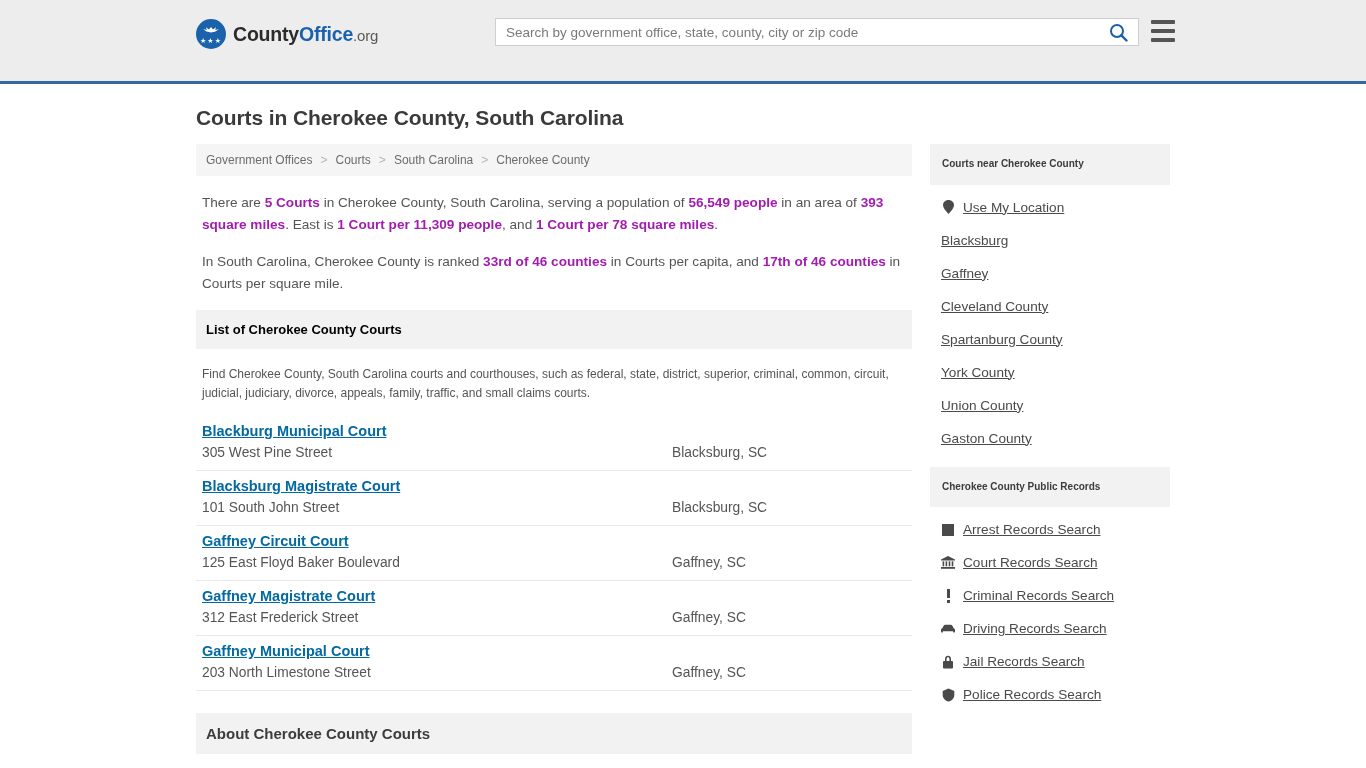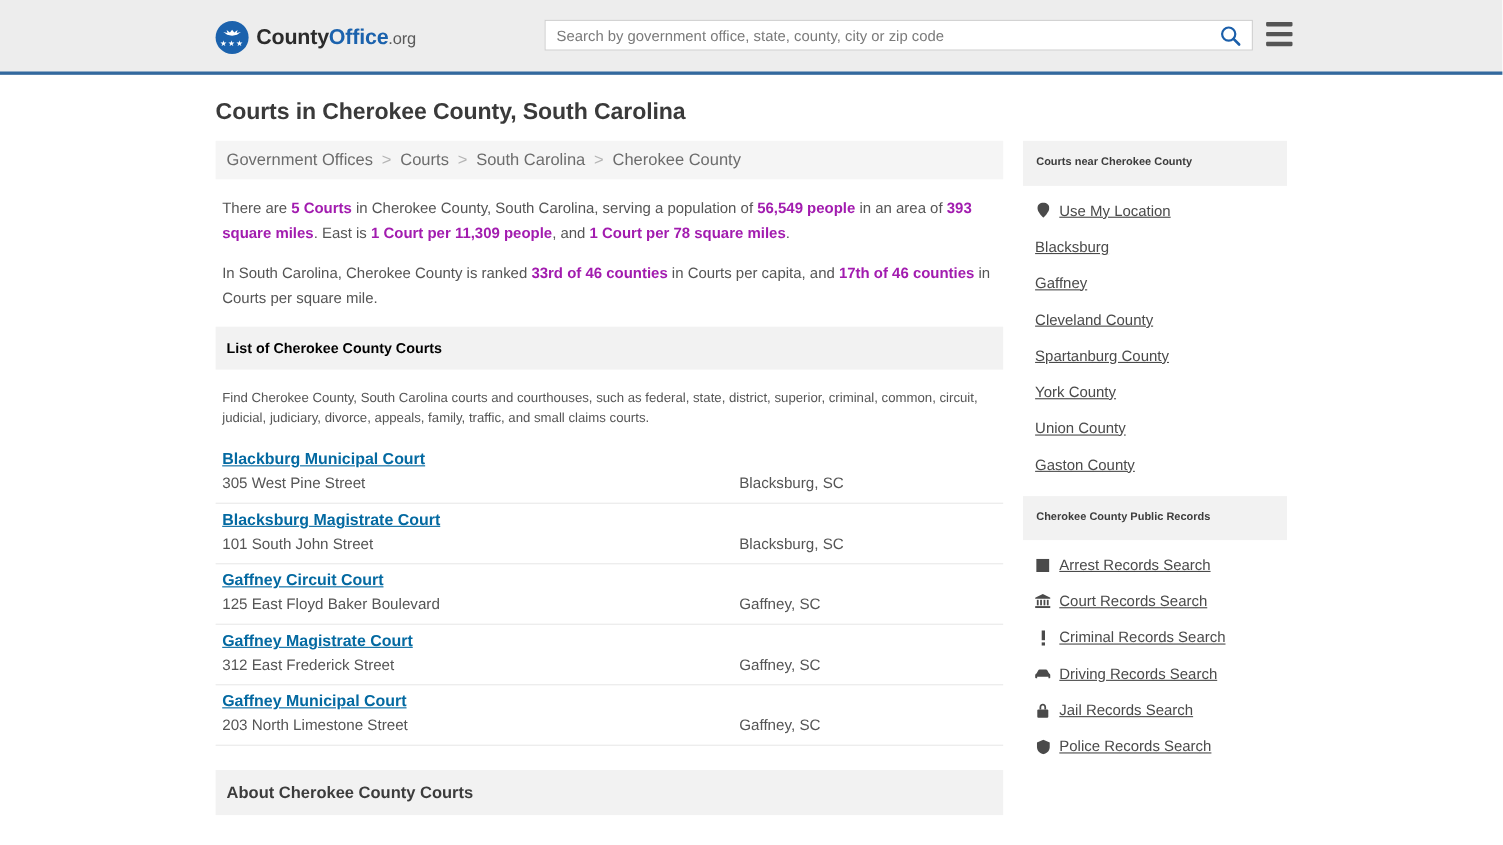--- a/index.html
+++ b/index.html
@@ -7,21 +7,21 @@
     margin: 0; padding: 0;
     width: 1366px; height: 768px;
     overflow: hidden;
     background: #ffffff;
     font-family: "Liberation Sans", sans-serif;
     color: #444444;
   }
 
   
   .site-header {
-    height: 68px;
+    height: 84px;
     background: #ededed;
     border-bottom: 3px solid #33699e;
     display: flex;
     align-items: center;
     position: relative;
   }
   .logo-wrap {
     display: flex;
     align-items: center;
     gap: 7px;
@@ -127,21 +127,21 @@
     font-size: 21px;
     color: #3a3a3a;
     margin: 22px 0 14px 0;
     font-weight: bold;
     letter-spacing: -0.1px;
   }
 
   .breadcrumb {
     background: #f5f5f5;
     padding: 9px 10px;
-    font-size: 15px;
+    font-size: 12px;
     color: #6c6c6c;
     display: flex;
     align-items: flex-start;
     flex-wrap: wrap;
     gap: 2px;
   }
   .breadcrumb a {
     color: #6c6c6c;
     text-decoration: none;
   }

